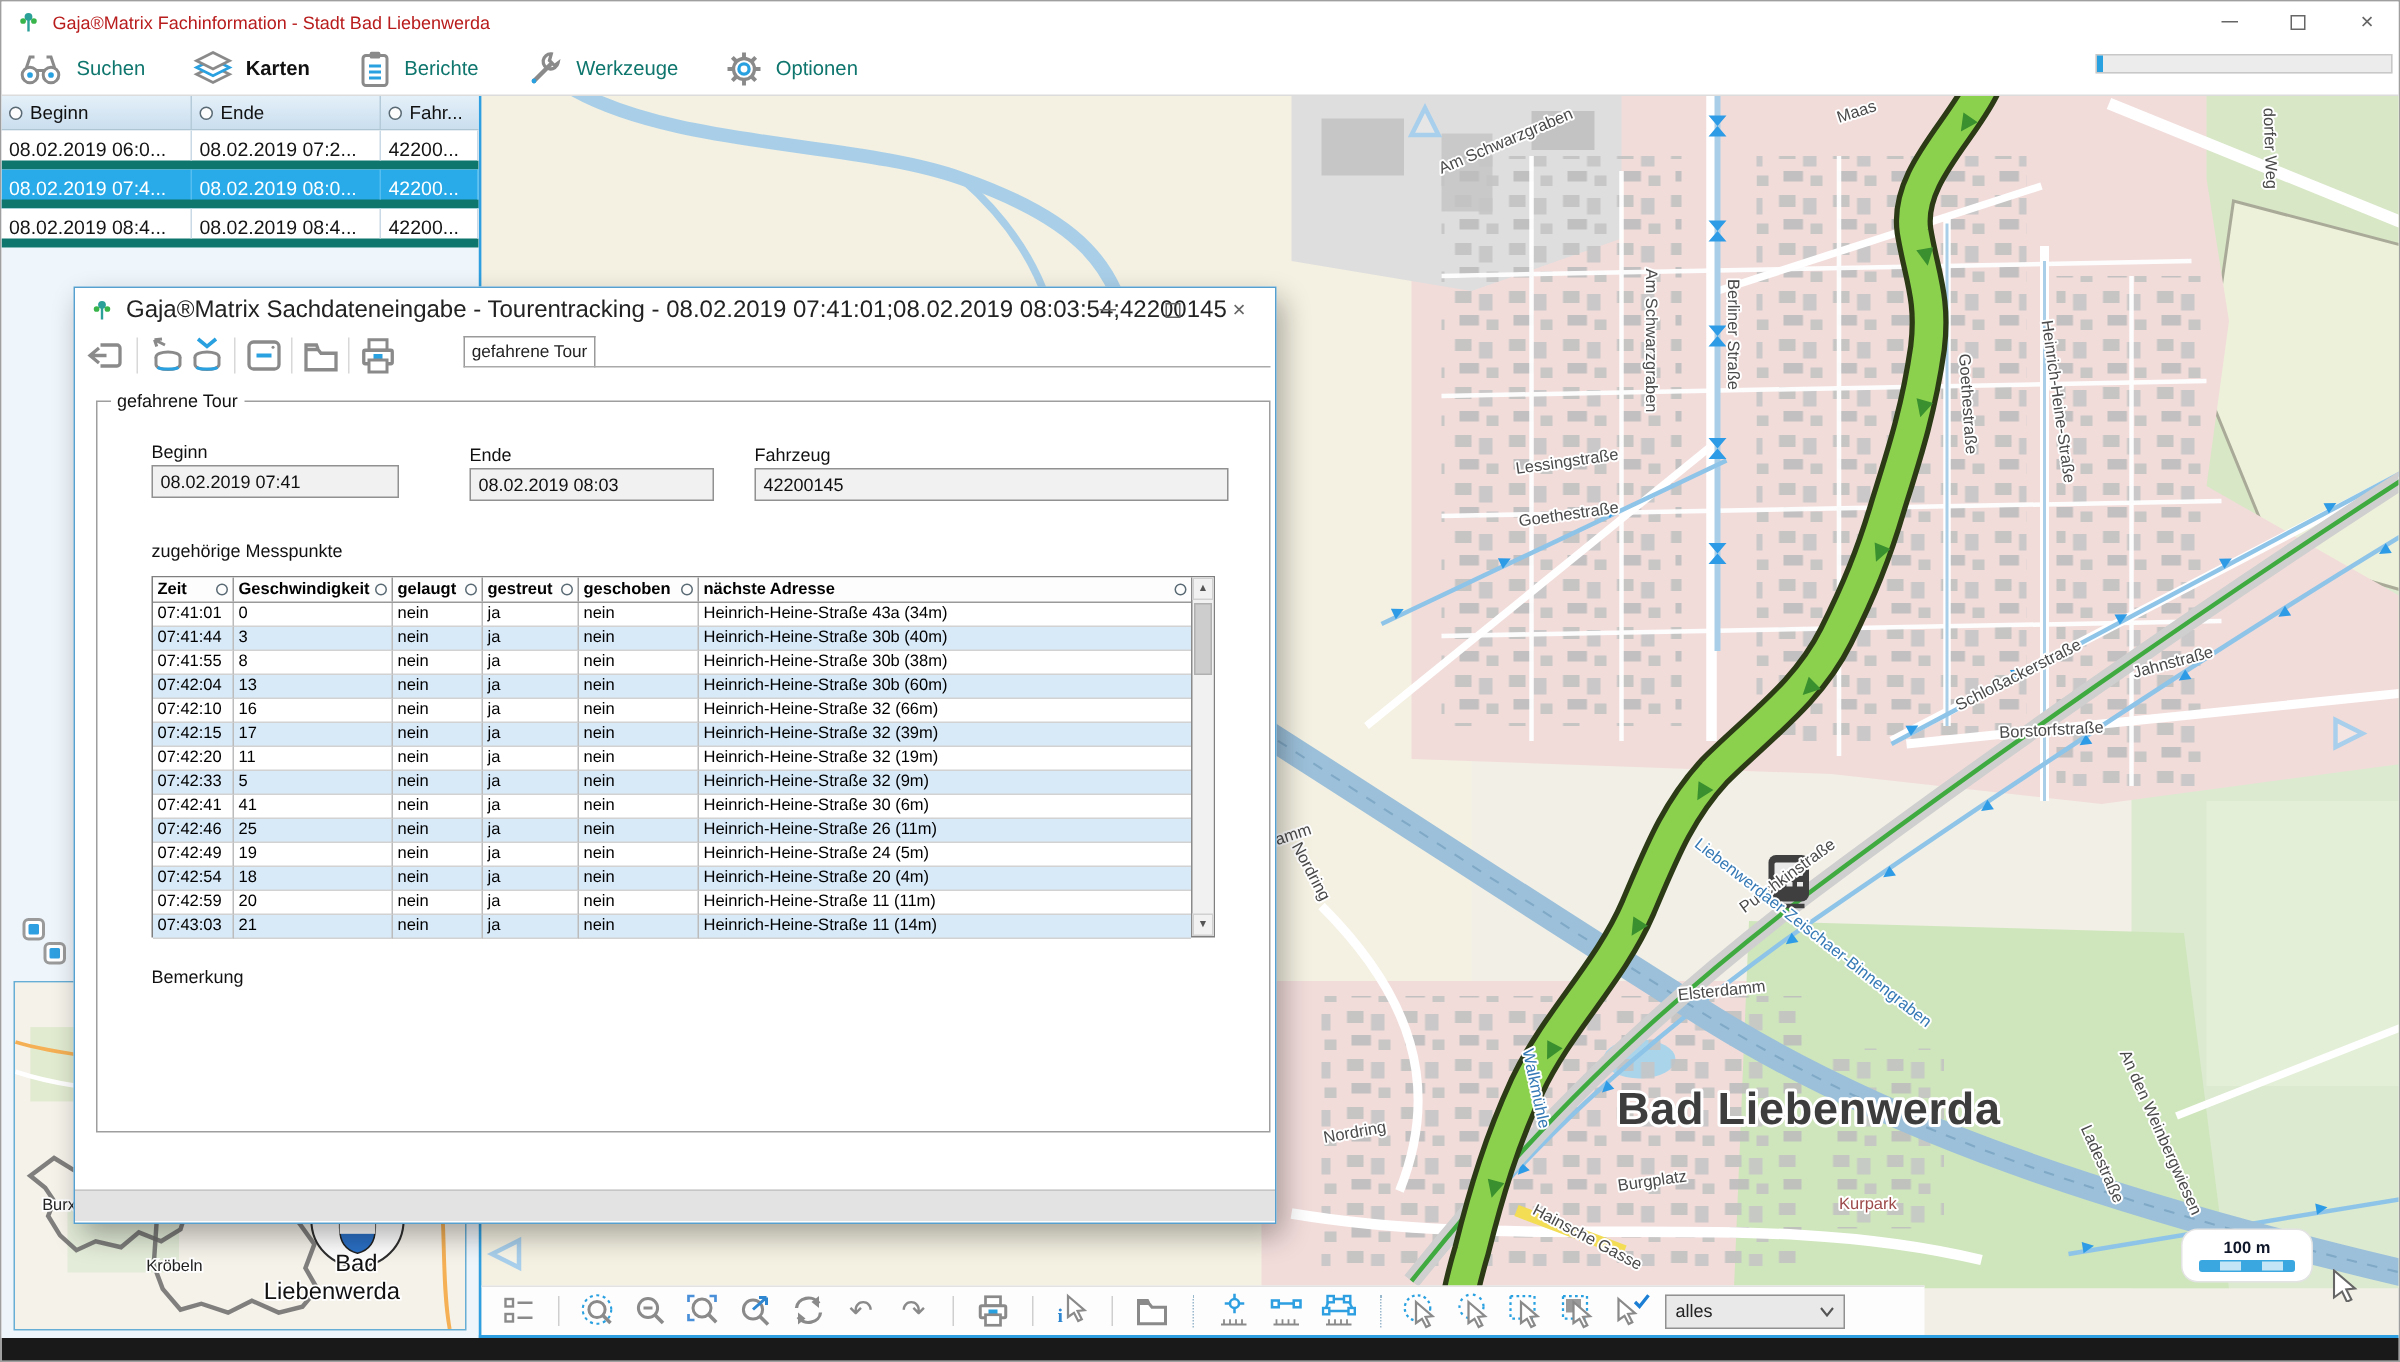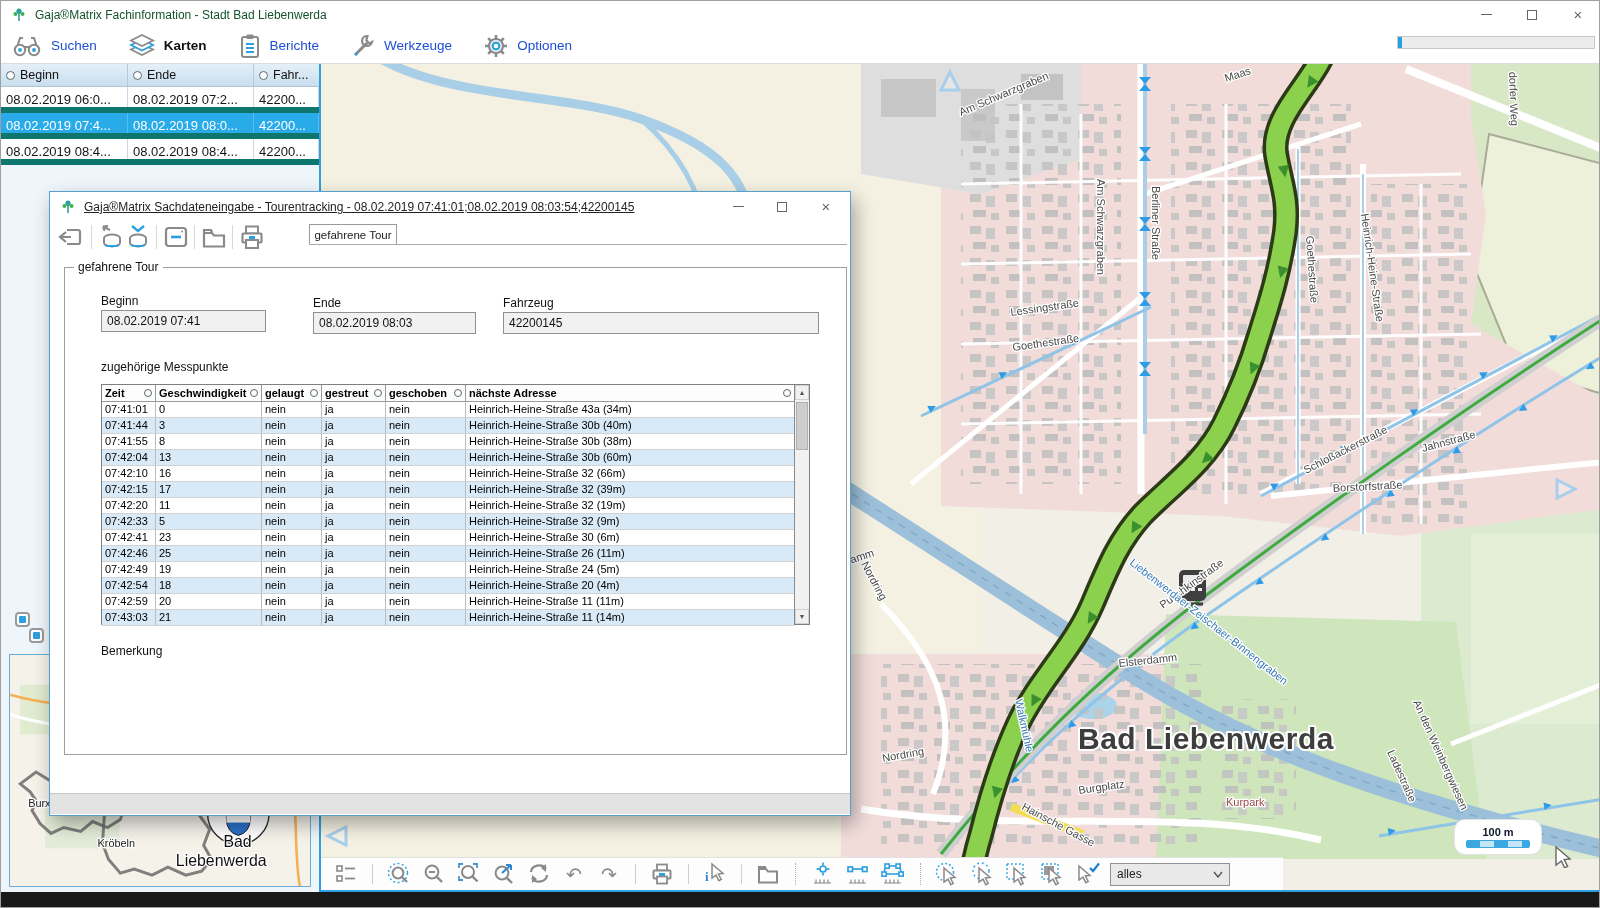--- a/index.html
+++ b/index.html
@@ -3,30 +3,30 @@
 <meta charset="utf-8">
 <style>
   * { margin:0; padding:0; box-sizing:border-box; }
   html,body { background:#333; }
   .screen { position:relative; width:1600px; height:908px; background:#fff;
     font-family:"Liberation Sans", sans-serif; overflow:hidden; border:1px solid #9f9f9f; }
 
   
   .titlebar { position:absolute; left:0; top:0; width:1600px; height:27px; background:#fff; display:flex; align-items:center; }
   .tb-logo { margin-left:10px; width:16px; height:16px; }
-  .tb-title { margin-left:8px; font-size:12px; color:#14532d;text-align:right; }
+  .tb-title { margin-left:8px; font-size:12px; color:#b91c1c;text-align:right; }
   .win-ctrls { position:absolute; right:0; top:0; height:27px; display:flex; }
   .wbtn { width:46px; height:27px; display:flex; align-items:center; justify-content:center; color:#666; font-size:15px; }
   .wbtn .bar { width:11px; border-top:1px solid #666; display:block; }
   .wbtn .sq { width:10px; height:10px; border:1px solid #666; display:block; }
 
   
   .main-toolbar { position:absolute; left:0; top:27px; width:1600px; height:36px; background:#fff; border-bottom:1px solid #dcdcdc; display:flex; align-items:center; }
   .tb-item { display:flex; align-items:center; gap:8px; padding:0 21px 0 10px; height:36px; cursor:default; }
-  .tb-label { font-size:13.5px; color:#1d4ed8; }
+  .tb-label { font-size:13.5px; color:#0f766e; }
   .tb-label.bold { font-weight:bold; color:#111; }
   .progress { position:absolute; left:1396px; top:35px; width:198px; height:13px; background:#ececec; border:1px solid #c8c8c8; }
   .progress-fill { width:4px; height:100%; background:#29a0e0; }
 
   
   .left-panel { position:absolute; left:0; top:63px; width:318px; height:828px; background:#eef5fb; z-index:1; }
   .obj-header { height:23px; background:linear-gradient(#eaf4fc,#cde1f0); border:1px solid #aec5d4; border-top:2px solid #9fc3da;
      font-size:12.5px; color:#111; display:flex; align-items:center; justify-content:center; }
   .obj-cols { height:23px; background:linear-gradient(#e4f0f9,#cadeee); border-bottom:1px solid #aec5d4; display:flex; }
   .obj-col { display:flex; align-items:center; gap:5px; padding-left:5px; font-size:12.5px; color:#111; border-right:1px solid #b5cbd9; }
@@ -56,21 +56,21 @@
   .scale-bar { position:relative; width:64px; height:8px; background:#3aa7e0; border-radius:2px; }
   .scale-bar i { position:absolute; top:1px; width:14px; height:6px; background:#c3e5f6; }
   .mouse-cursor { position:absolute; right:28px; bottom:22px; }
 
   .bottom-strip { position:absolute; left:0; top:891px; width:1600px; height:17px; background:#191919; }
 
   
   .dialog { position:absolute; left:48px; top:190px; width:802px; height:625px; background:#fff; border:1px solid #56a0d0;
      box-shadow:4px 8px 18px rgba(0,0,0,.33); z-index:10; }
   .dlg-titlebar { height:30px; display:flex; align-items:center; }
-  .dlg-title { margin-left:8px; font-size:12px; color:#222; white-space:nowrap;text-decoration:underline; }
+  .dlg-title { margin-left:8px; font-size:16px; color:#222; white-space:nowrap; }
   .dlg-ctrls { position:absolute; right:2px; top:0; display:flex; }
   .dlg-ctrls .wbtn { width:44px; height:29px; }
   .dlg-toolbar { position:absolute; left:0; top:30px; width:100%; height:30px; display:flex; align-items:center; }
   .dico { width:27px; height:26px; display:flex; align-items:center; justify-content:center; }
   .dsep { width:1px; height:24px; background:#d8d8d8; margin:0 5px; }
   .dlg-tab { position:absolute; left:259px; top:32px; width:88px; height:21px; background:#fff; border:1px solid #9a9a9a; border-bottom:none;
      font-size:11.5px; color:#222; display:flex; align-items:center; justify-content:center; }
   .tabline { position:absolute; left:259px; top:52px; width:538px; border-top:1px solid #aaa; }
   .groupbox { position:absolute; left:14px; top:75px; width:783px; height:488px; border:1px solid #9e9e9e; }
   .legend { position:absolute; top:-8px; left:9px; background:#fff; padding:0 4px; font-size:12px; color:#111; }
@@ -724,21 +724,21 @@
               <div class="mp-row alt">
                 <div class="mp-cell mpc0">07:42:33</div>
                 <div class="mp-cell mpc1">5</div>
                 <div class="mp-cell mpc2">nein</div>
                 <div class="mp-cell mpc3">ja</div>
                 <div class="mp-cell mpc4">nein</div>
                 <div class="mp-cell mpc5">Heinrich-Heine-Straße 32 (9m)</div>
               </div>
               <div class="mp-row">
                 <div class="mp-cell mpc0">07:42:41</div>
-                <div class="mp-cell mpc1">23</div>
+                <div class="mp-cell mpc1">41</div>
                 <div class="mp-cell mpc2">nein</div>
                 <div class="mp-cell mpc3">ja</div>
                 <div class="mp-cell mpc4">nein</div>
                 <div class="mp-cell mpc5">Heinrich-Heine-Straße 30 (6m)</div>
               </div>
               <div class="mp-row alt">
                 <div class="mp-cell mpc0">07:42:46</div>
                 <div class="mp-cell mpc1">25</div>
                 <div class="mp-cell mpc2">nein</div>
                 <div class="mp-cell mpc3">ja</div>

